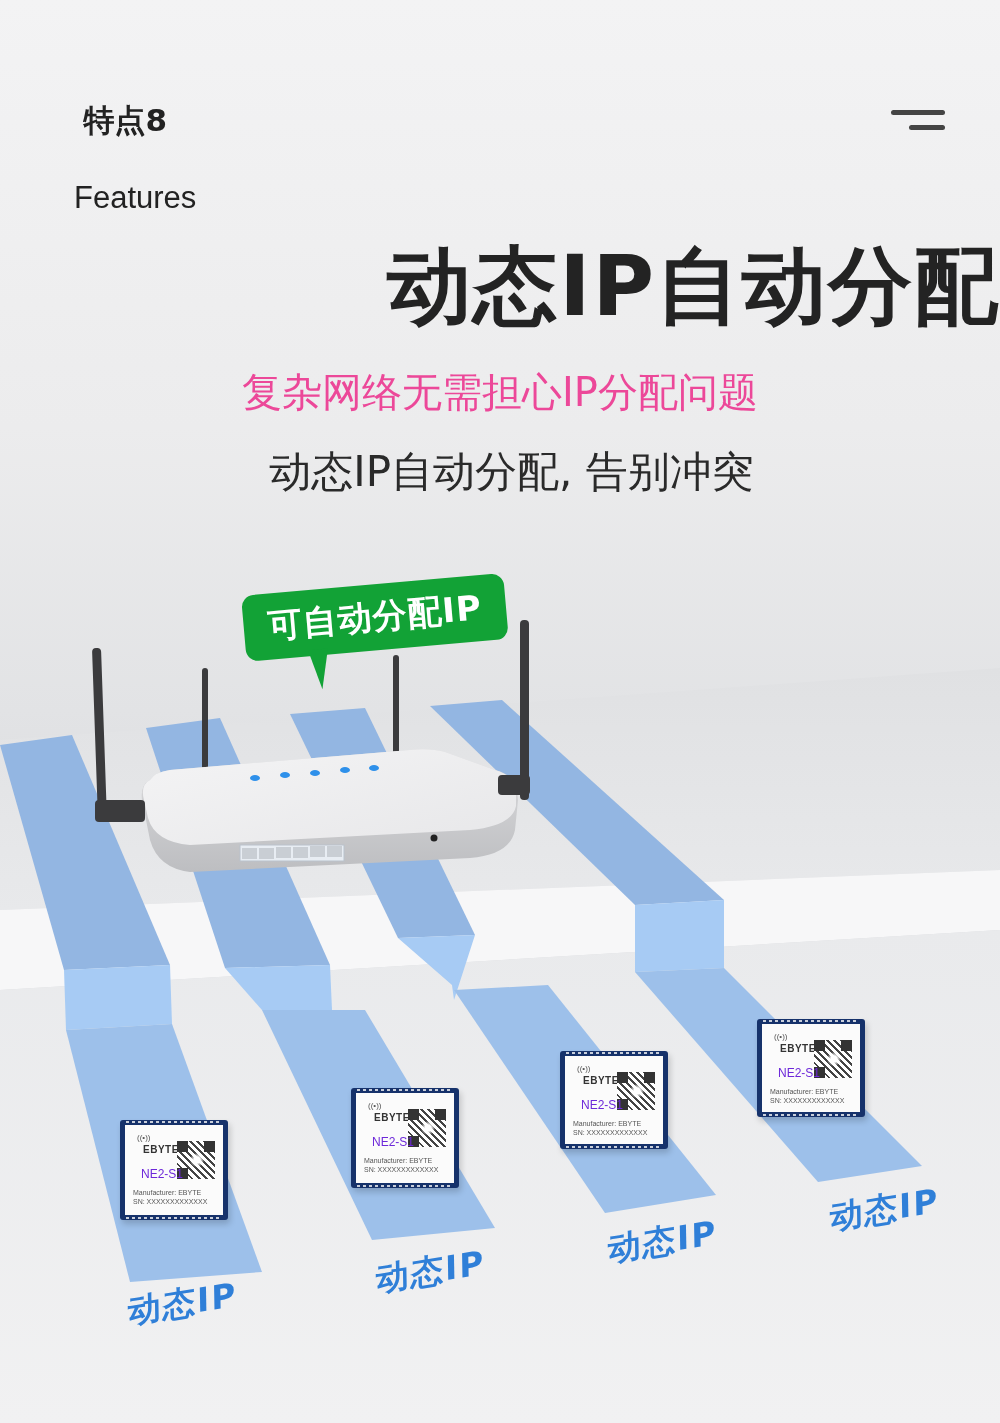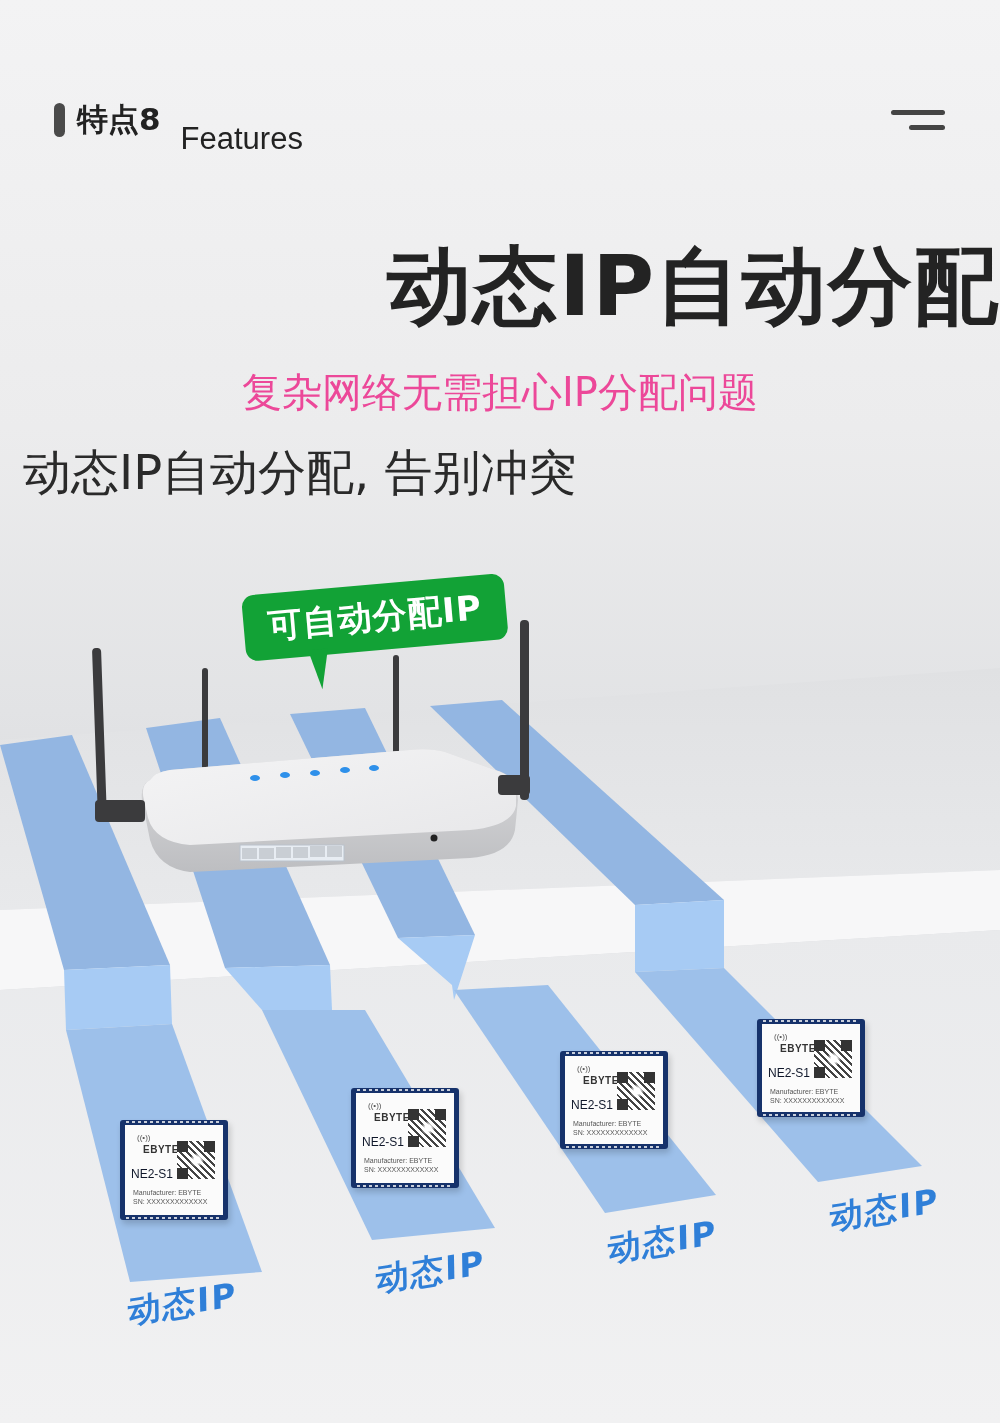--- a/index.html
+++ b/index.html
@@ -3,48 +3,48 @@
 <meta charset="utf-8">
 <style>
   * { margin: 0; padding: 0; box-sizing: border-box; }
   html, body { width: 1000px; height: 1423px; overflow: hidden; }
   body {
     font-family: "DejaVu Sans", "Liberation Sans", sans-serif;
     background: linear-gradient(180deg, #f3f3f4 0%, #ececed 30%, #e2e3e5 50%, #dcdde0 58%);
     position: relative;
     color: #242424;
   }
-  .header { position: absolute; left: 54px; top: 100px; height: 40px; display: flex; align-items: center; }
+  .header { position: absolute; left: 54px; top: 100px; height: 40px; display: flex; align-items: center; flex-direction: column; }
   .header-bar { width: 11px; height: 34px; border-radius: 6px; background: #4a4a4a; margin-right: 12px; }
   .header-cn { font-size: 31px; font-weight: bold; color: #222; letter-spacing: 0px; }
   .header-en { font-size: 31px; color: #222; margin-left: 20px; font-family: "Liberation Sans", sans-serif; margin-top: 38px; }
   .menu-icon { position: absolute; left: 889px; top: 108px; width: 56px; height: 24px; cursor: pointer; }
   .menu-icon span { position: absolute; height: 5px; border-radius: 3px; background: #444; right: 0; }
   .menu-icon .l1 { top: 2px; width: 54px; }
   .menu-icon .l2 { top: 17px; width: 36px; }
 
   .title { position: absolute; left: 0; right: 0; top: 236px; text-align: right; font-size: 84px; font-weight: bold; color: #232323; letter-spacing: 2px; line-height: 100px; }
   .sub1 { position: absolute; left: 0; right: 0; top: 364px; text-align: center; font-size: 40px; color: #ec4899; line-height: 56px; }
-  .sub2 { position: absolute; left: 0; right: 0; top: 444px; text-align: left; font-size: 48px; color: #2a2a2a; line-height: 56px; margin-left: 23px; }
+  .sub2 { position: absolute; left: 0; right: 0; top: 444px; text-align: center; font-size: 42px; color: #2a2a2a; line-height: 56px; margin-left: 23px; }
 
   svg.scene { position: absolute; left: 0; top: 0; width: 1000px; height: 1423px; }
 
   .bubble { position: absolute; left: 241px; top: 596px; width: 263px; height: 74px; transform: rotate(-5deg); transform-origin: left top; }
   .bubble-box { position: absolute; left: 0; top: 0; width: 263px; height: 66px; background: #12a236; border-radius: 12px; display: flex; align-items: center; justify-content: center; }
   .bubble-text { color: #fff; font-size: 34px; font-weight: bold; letter-spacing: 1px; }
   .bubble-tail { position: absolute; left: 62px; top: 60px; width: 0; height: 0; border-left: 11px solid transparent; border-right: 9px solid transparent; border-top: 40px solid #12a236; }
 
   .chip { position: absolute; background: #16326b; padding: 5px; border-radius: 3px; box-shadow: 2px 4px 6px rgba(0,0,0,0.18); }
   .chip::before, .chip::after { content: ""; position: absolute; left: 6px; right: 6px; height: 2px;
     background: repeating-linear-gradient(90deg, #c9cfdb 0 3px, transparent 3px 6px); }
   .chip::before { top: 1px; } .chip::after { bottom: 1px; }
   .chip-face { background: #fbfbfb; width: 100%; height: 100%; position: relative; font-family: "Liberation Sans", sans-serif; color: #444; }
   .chip-wifi { position: absolute; left: 12px; top: 8px; font-size: 8px; color: #555; }
   .chip-brand { position: absolute; left: 18px; top: 19px; font-size: 10px; font-weight: bold; color: #333; letter-spacing: 0.5px; }
-  .chip-model { position: absolute; left: 6px; top: 42px; font-size: 12px; color: #0f172a; }
+  .chip-model { position: absolute; left: 16px; top: 42px; font-size: 12px; color: #6d28d9; }
   .chip-mfr { position: absolute; left: 8px; top: 64px; font-size: 7px; color: #555; white-space: nowrap; }
   .chip-sn { position: absolute; left: 8px; top: 73px; font-size: 7px; color: #555; white-space: nowrap; }
   .chip-qr { position: absolute; right: 8px; top: 16px; width: 38px; height: 38px;
     background:
       linear-gradient(#333,#333) 0 0/11px 11px no-repeat,
       linear-gradient(#333,#333) 27px 0/11px 11px no-repeat,
       linear-gradient(#333,#333) 0 27px/11px 11px no-repeat,
       repeating-linear-gradient(45deg, #444 0 2px, #fff 2px 5px);
   }
   .chip-qr::after { content: ""; position: absolute; left: 13px; top: 12px; width: 14px; height: 14px; border-radius: 50%; background: radial-gradient(circle, #fff 30%, rgba(255,255,255,0) 75%); }

